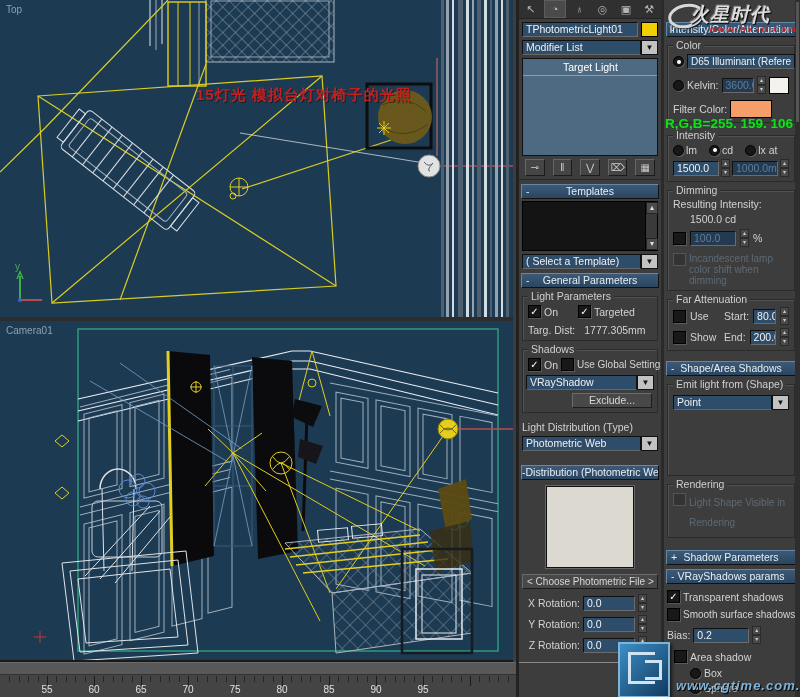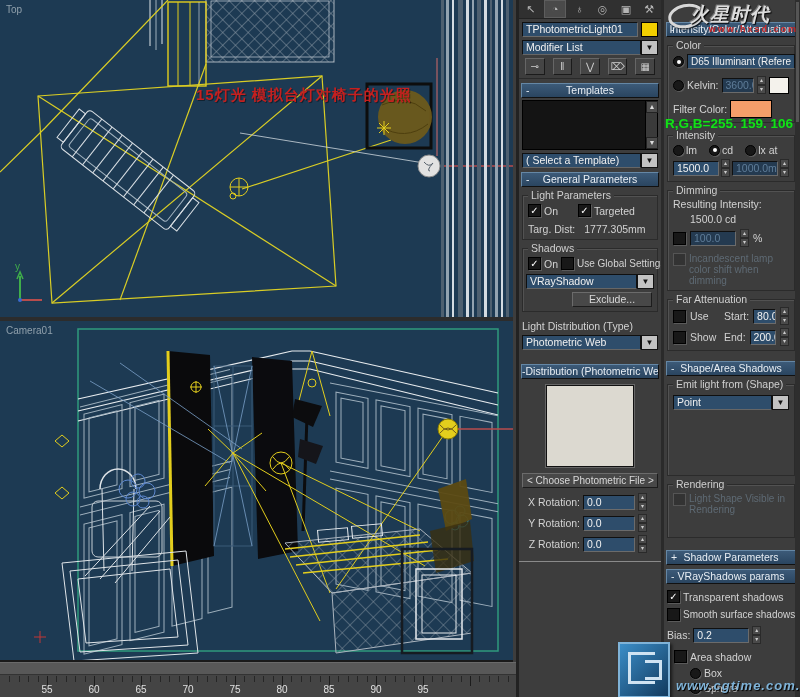--- a/index.html
+++ b/index.html
@@ -436,20 +436,23 @@
       <span class="tab">⚒</span>
     </div>
     <div class="row">
       <div class="fld">TPhotometricLight01</div>
       <div class="swatch" style="background: rgb(242, 207, 0);"></div>
     </div>
     <div class="dd">
       <span class="txt">Modifier List</span>
       <span class="ar">▼</span>
     </div>
+    <div class="stack">
+      <div class="item">Target Light</div>
+    </div>
     <div class="stacktools">
       <span class="ti">⊸</span>
       <span class="ti">‖</span>
       <span class="ti">⋁</span>
       <span class="ti">⌦</span>
       <span class="ti">▦</span>
     </div>
 
     <div class="roll">
       <span class="pm">-</span>
@@ -652,21 +655,21 @@
       <span class="t">Emit light from (Shape)</span>
       <div class="dd" style="margin-top:4px">
         <span class="txt">Point</span>
         <span class="ar">▼</span>
       </div>
     </div>
     <div class="grp" style="height:42px">
       <span class="t">Rendering</span>
       <div class="row" style="align-items:flex-start;margin-top:2px">
         <span class="cb dis"></span>
-        <span class="lbl dim" style="white-space:normal;font-size:10px;line-height:11px">Light Shape Visible in Rendering</span>
+        <span class="lbl dim" style="white-space:normal;font-size:10px;line-height:20px">Light Shape Visible in Rendering</span>
       </div>
     </div>
 
     <div class="roll" style="margin-top:12px">
       <span class="pm">+</span>
       <span>Shadow Parameters</span>
     </div>
     <div class="roll">
       <span class="pm">-</span>
       <span>VRayShadows params</span>

